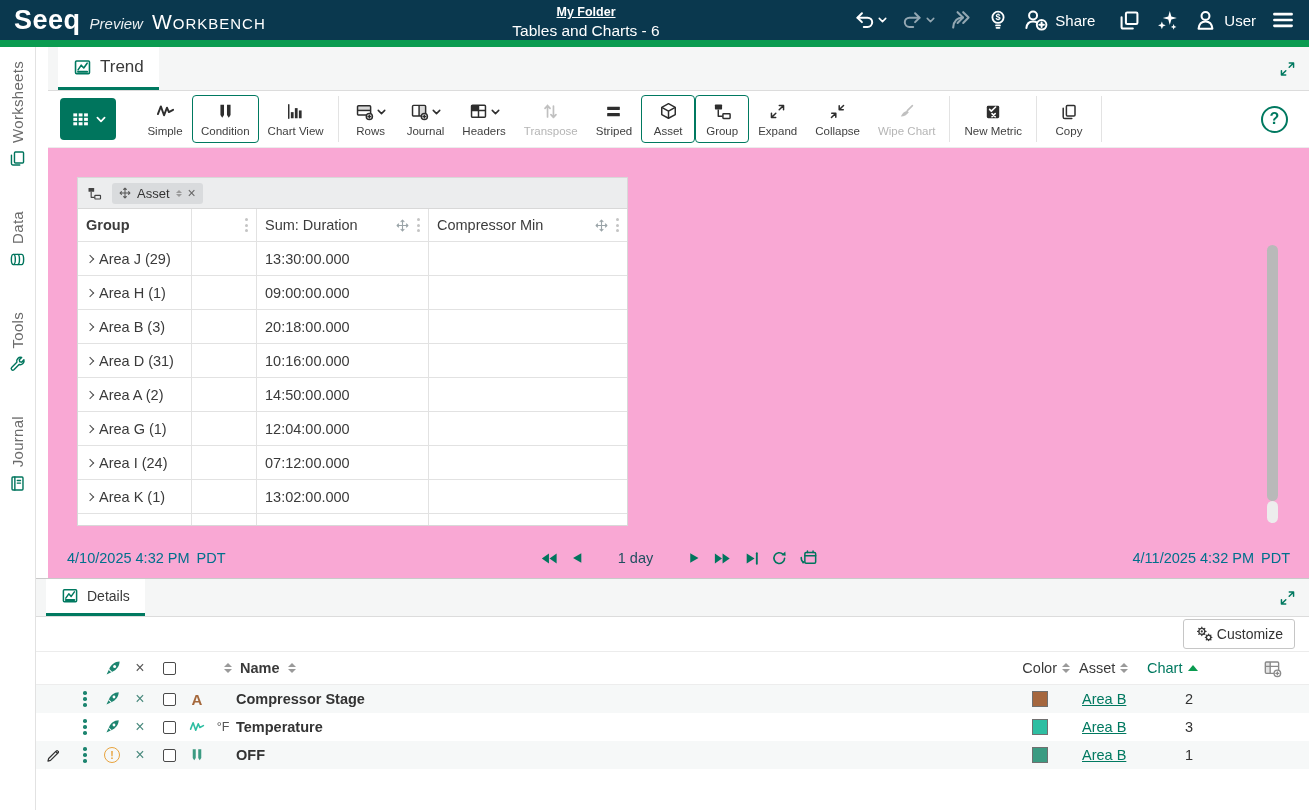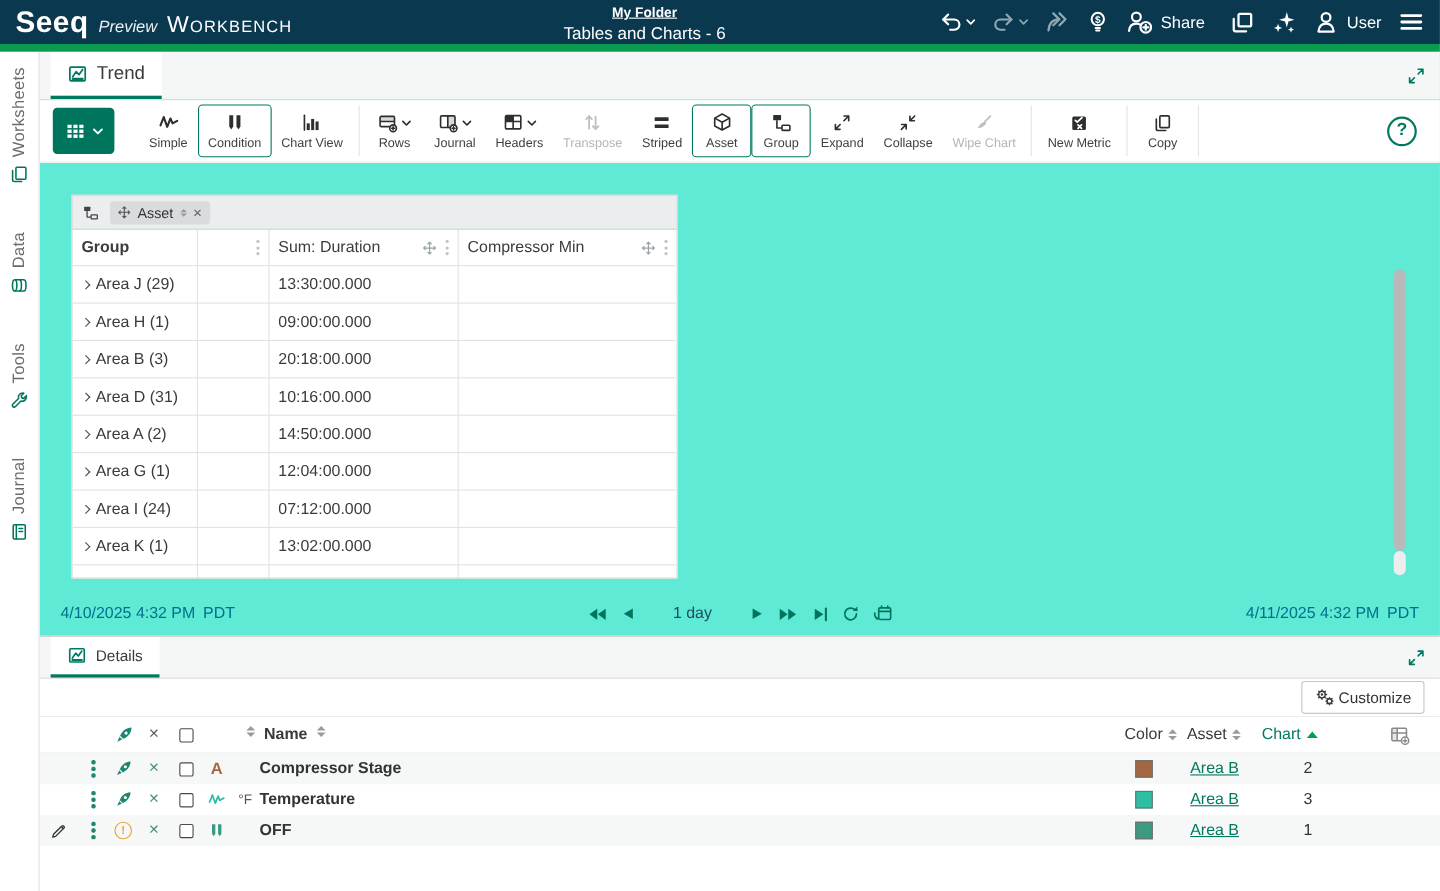--- a/index.html
+++ b/index.html
@@ -23,21 +23,21 @@
 .tact.dim{color:#93a7b2}
 .tact-label{font-size:15px;margin-left:4px}
 
 
 .sidebar{position:absolute;top:47px;left:0;bottom:0;width:36px;background:#fff;border-right:1px solid #e2e2e2;display:flex;flex-direction:column;align-items:center;padding-top:14px;gap:44px;z-index:4}
 .side-item{display:flex;flex-direction:column;align-items:center;gap:7px}
 .side-label{writing-mode:vertical-rl;transform:rotate(180deg);font-size:15px;color:#6b6b6b;letter-spacing:.3px}
 .side-item .ic{color:#00755d}
 
 
-.trend-panel{position:absolute;top:47px;left:36px;right:0;height:531px;background:#5eead4}
+.trend-panel{position:absolute;top:47px;left:48px;right:0;height:531px;background:#f9a8d4}
 .details-panel{position:absolute;top:578px;left:36px;right:0;bottom:0;background:#fff;border-top:1px solid #c9c9c9}
 
 .tabbar{position:relative;display:flex;align-items:stretch;background:#f5f6f6;border-bottom:1px solid #dcdcdc;height:44px}
 .details-panel .tabbar{height:38px}
 .tab{display:flex;align-items:center;gap:8px;background:#fff;border-bottom:3px solid #007960;padding:0 15px;margin-left:10px;font-size:17px;color:#3a3a3a}
 .details-panel .tab{font-size:14px}
 .tab .ic{color:#007960}
 .panel-expand{position:absolute;right:13px;top:50%;transform:translateY(-50%);color:#007960}
 
 
@@ -96,21 +96,21 @@
 
 
 .custrow{height:35px;display:flex;align-items:center;justify-content:flex-end;padding-right:14px;background:#fff;border-bottom:1px solid #ececec}
 .custbtn{display:flex;align-items:center;gap:3px;border:1px solid #c6c6c6;border-radius:3px;padding:5px 11px;font-size:14px;color:#333;background:#fff}
 .custbtn .ic{color:#3a3a3a}
 .dgrid{display:grid;grid-template-columns:36px 26px 28px 28px 30px 26px 26px 1fr 60px 70px 65px 104px;align-items:center}
 .dhead{height:33px;background:#fff;border-bottom:1px solid #ededed;font-size:14.5px;color:#3a3a3a}
 .drow{height:28px;font-size:14.5px}
 .drow.odd{background:#f6f8f8}
 .dcell{display:flex;align-items:center;justify-content:center}
-.dname-h{grid-column:6/9;display:flex;gap:8px;padding-left:40px;font-weight:700;justify-content:flex-start}
+.dname-h{grid-column:6/9;display:flex;align-items:center;gap:8px;padding-left:40px;font-weight:700;justify-content:flex-start}
 .dname{justify-content:flex-start;color:#333;font-weight:600}
 .dcolor-h{justify-content:flex-end;gap:5px;font-weight:400}
 .dasset-h{justify-content:flex-start;padding-left:9px;gap:5px}
 .dlane-h{justify-content:flex-start;padding-left:7px;gap:6px;color:#007960}
 .lane-asc{width:0;height:0;border-left:5px solid transparent;border-right:5px solid transparent;border-bottom:6px solid #0a9b50}
 .dadd{justify-content:flex-end;padding-right:27px;color:#8a8a8a}
 .swatch{width:16px;height:16px;border:1px solid #707070}
 .dlink{color:#007960;text-decoration:underline;justify-content:flex-start;padding-left:12px}
 .dlane{justify-content:flex-start;padding-left:45px;color:#333}
 .cb{width:13px;height:13px;border:1.5px solid #4a4a4a;border-radius:2px;background:#fff;display:inline-block}

